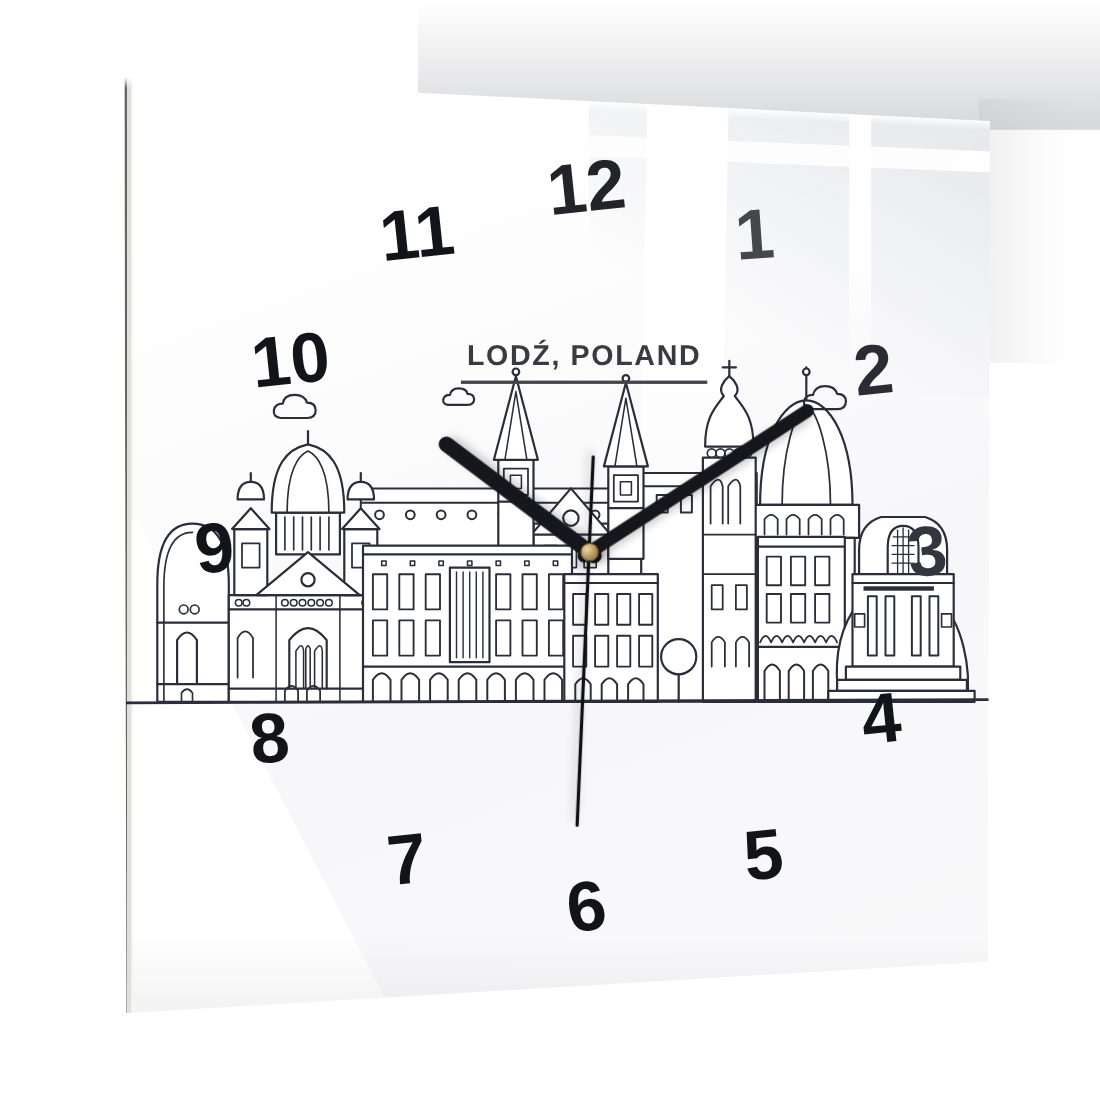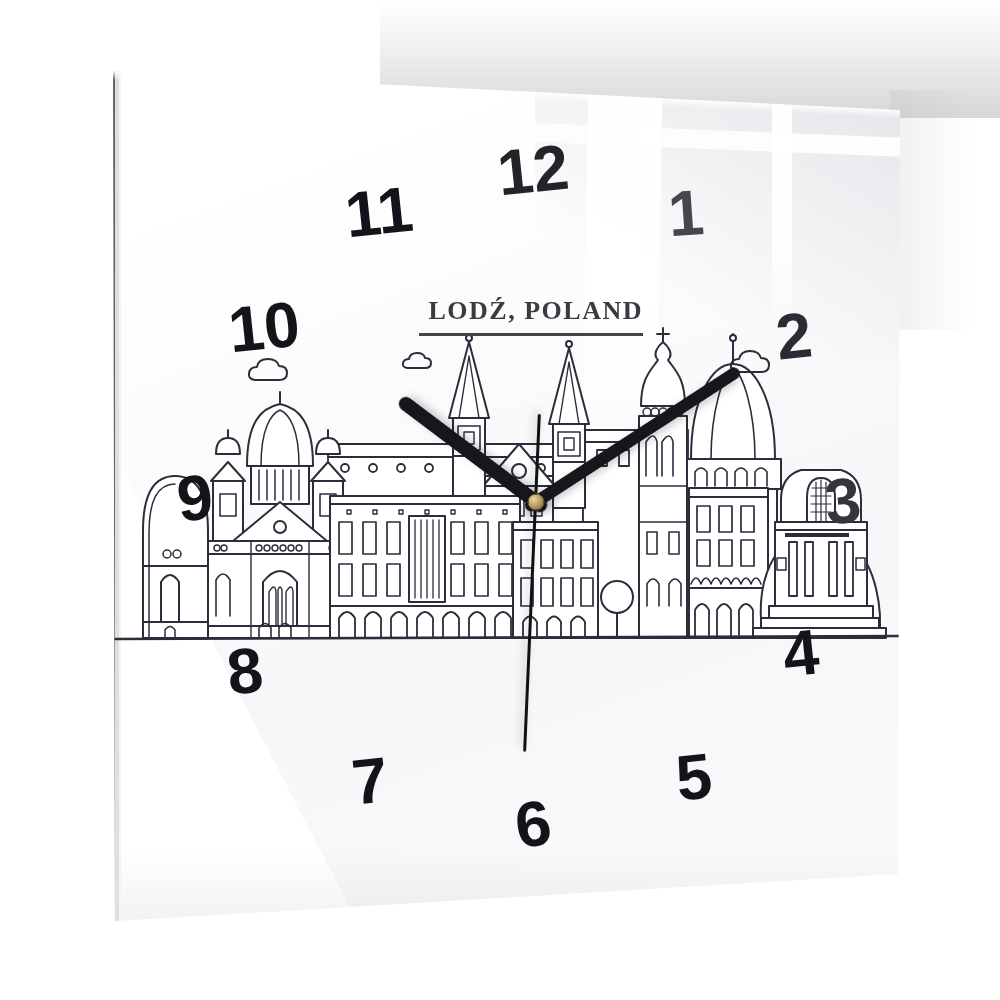--- a/index.html
+++ b/index.html
@@ -56,22 +56,22 @@
     position:absolute;inset:0;
     clip-path:polygon(123px 470px, 357px 921px, 113px 921px, 113px 470px);
     background:rgba(255,255,255,.92);
   }
   .bottom-shade{
     position:absolute;left:113px;top:850px;width:787px;height:72px;
     background:linear-gradient(180deg,rgba(255,255,255,0),rgba(126,128,132,.10));
   }
   
   .title-wrap{
-    position:absolute;left:419px;top:296px;width:224px;text-align:right;
-    border-bottom:3px solid #44454b;padding-bottom:7px;font-family:Liberation Serif, serif;
+    position:absolute;left:419px;top:308px;width:224px;text-align:center;
+    border-bottom:3px solid #44454b;padding-bottom:7px;
   }
   .title-text{
     font-size:26px;font-weight:700;letter-spacing:1.5px;color:#3a3b41;
     white-space:nowrap;
   }
   .numeral{
     position:absolute;font-size:64px;font-weight:700;color:#131419;
     transform:translate(-50%,-50%) rotate(-6deg);line-height:1;
   }
   .n12{left:533px;top:170px;color:#232429;}

